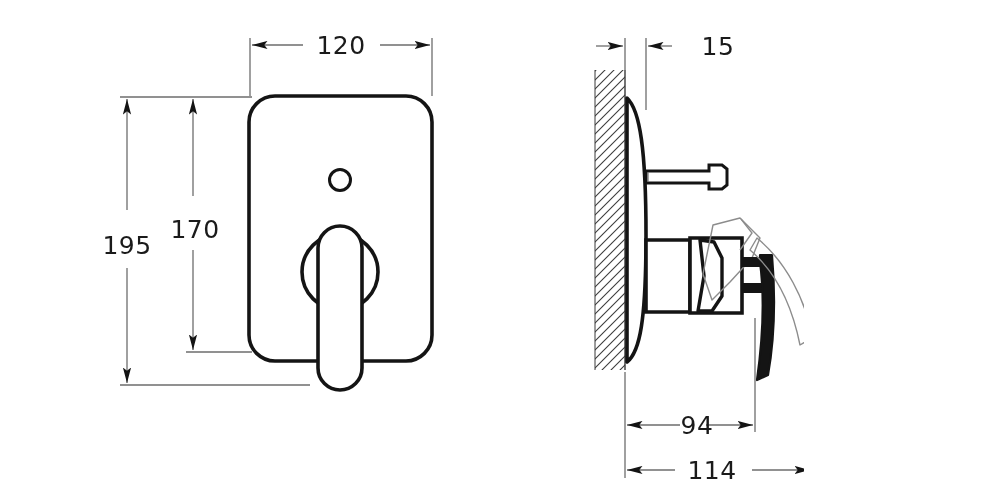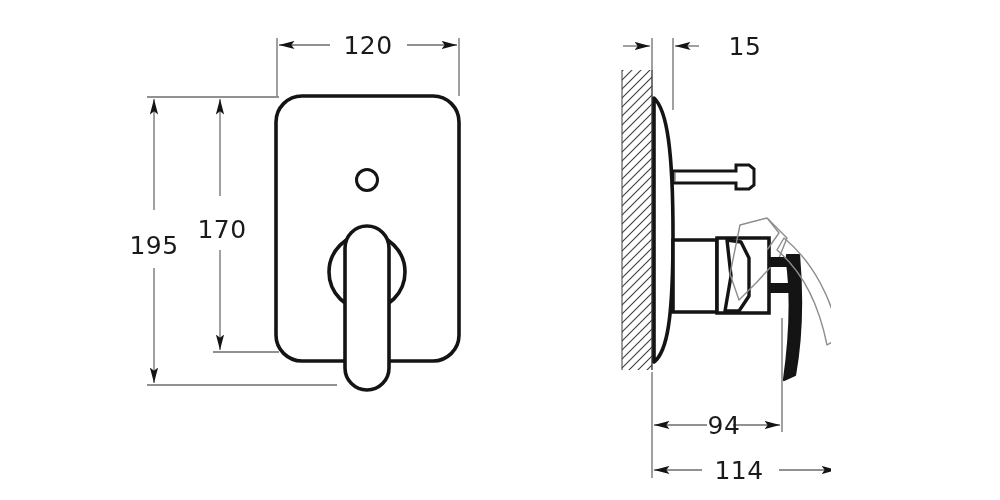--- a/index.html
+++ b/index.html
@@ -10,21 +10,20 @@
   }
   body {
     font-family: "DejaVu Sans", sans-serif;
   }
   #drawing-root {
     position: relative;
     width: 804px;
     height: 500px;
     background: #ffffff;
     overflow: hidden;
-    margin-left: 27px;
   }
   #drawing-svg {
     display: block;
     width: 1000px;
     height: 500px;
   }
   .dim-text {
     font-family: "DejaVu Sans", sans-serif;
     font-size: 25px;
     fill: #1a1a1a;

